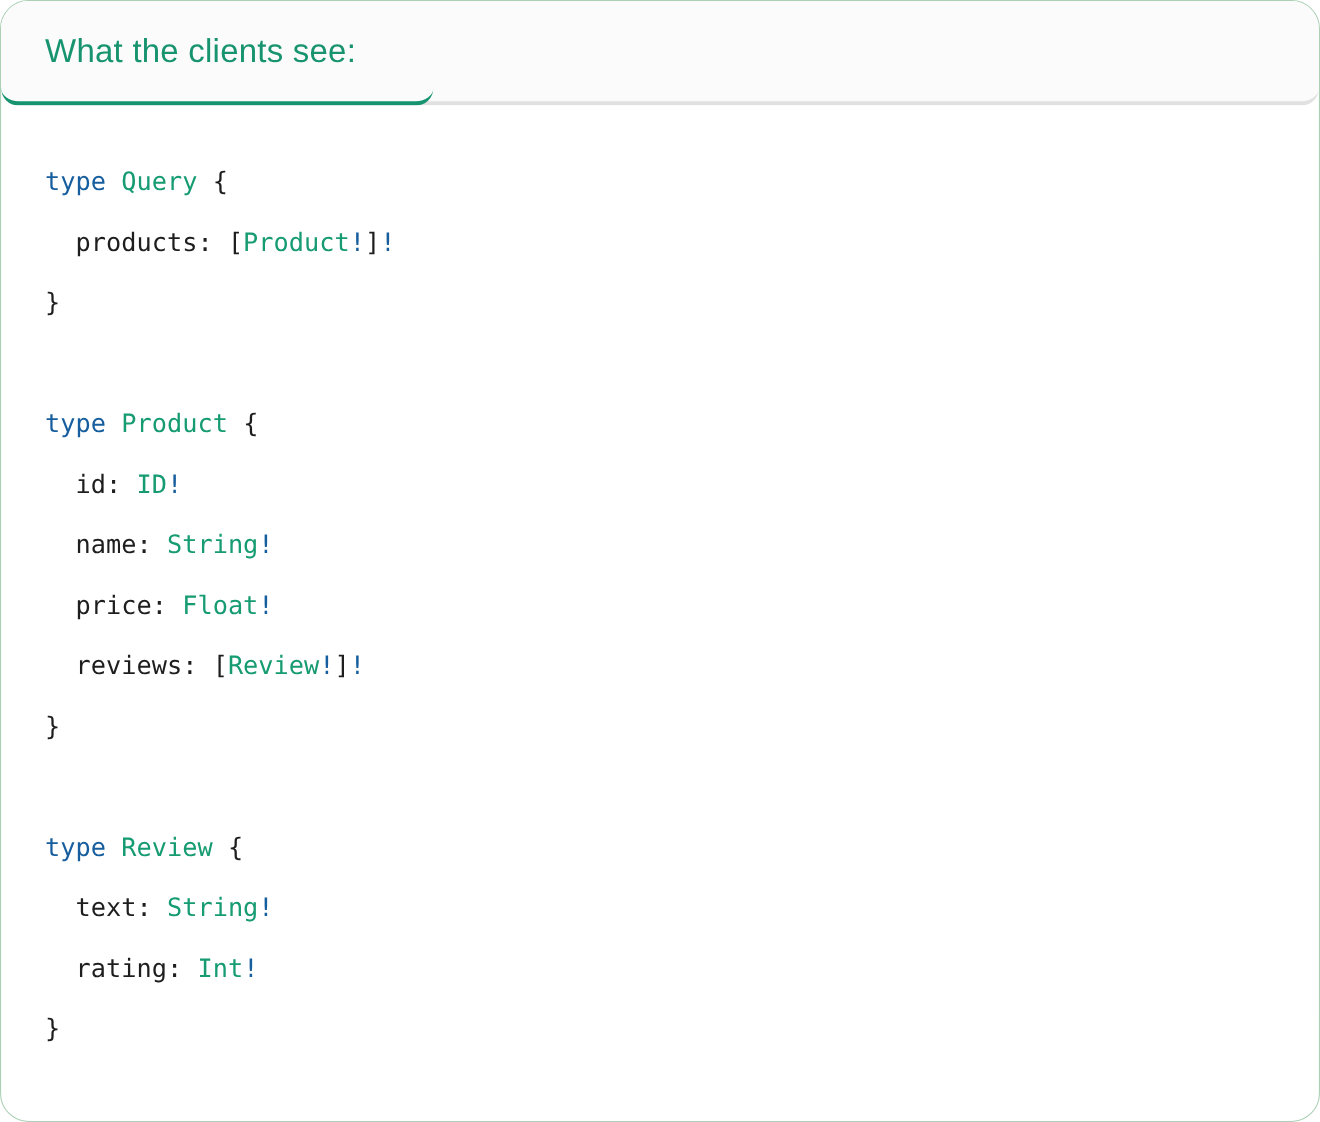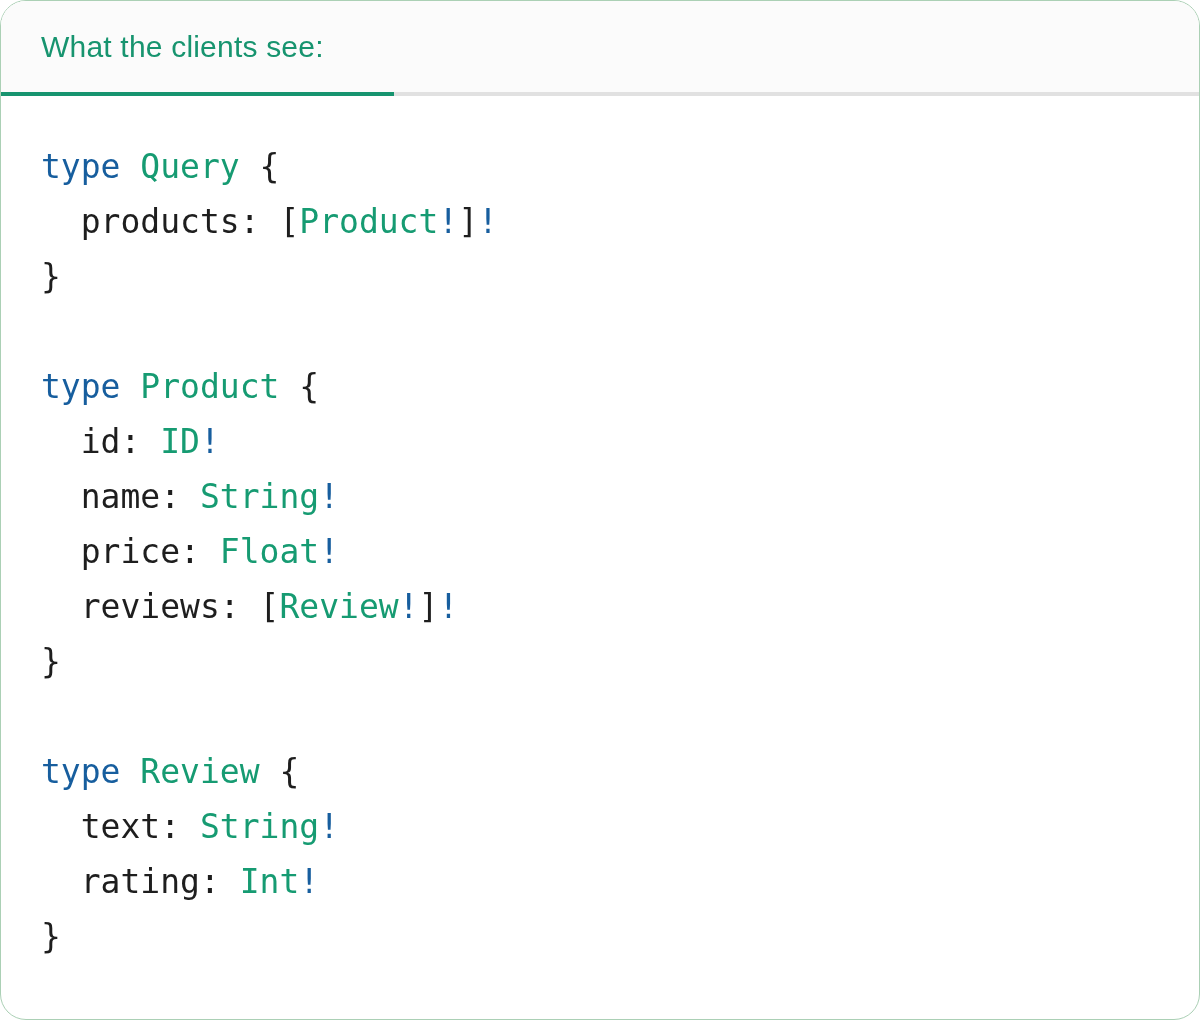--- a/index.html
+++ b/index.html
@@ -4,21 +4,21 @@
 <style>
   :root {
     --accent-teal: #17946F;
     --keyword-blue: #175E9E;
     --typename-teal: #169B72;
     --code-text: #1E1E1E;
     --divider-gray: #E1E1E1;
     --tab-bar-bg: #FBFBFB;
     --card-border: #ABD0B5;
   }
-  * { box-sizing: border-box; }
+  * { box-sizing: border-box; border-radius: 16px; }
   html, body {
     margin: 0;
     padding: 0;
     background: #ffffff;
     width: 1200px;
     height: 1020px;
     font-family: "Liberation Sans", sans-serif;
   }
   .card {
     position: relative;
@@ -51,21 +51,21 @@
     color: var(--accent-teal);
     font-size: 30px;
     font-weight: 500;
     letter-spacing: 0.2px;
     white-space: nowrap;
   }
   .code {
     margin: 0;
     padding: 43px 40px 0 40px;
     font-family: "DejaVu Sans Mono", "Liberation Mono", monospace;
-    font-size: 33px;
+    font-size: 23px;
     line-height: 55px;
     color: var(--code-text);
     white-space: pre;
   }
   .code-line { min-height: 55px; }
   .tok-kw  { color: var(--keyword-blue); }
   .tok-tn  { color: var(--typename-teal); }
   .tok-pl  { color: var(--code-text); }
 </style>
 </head>

